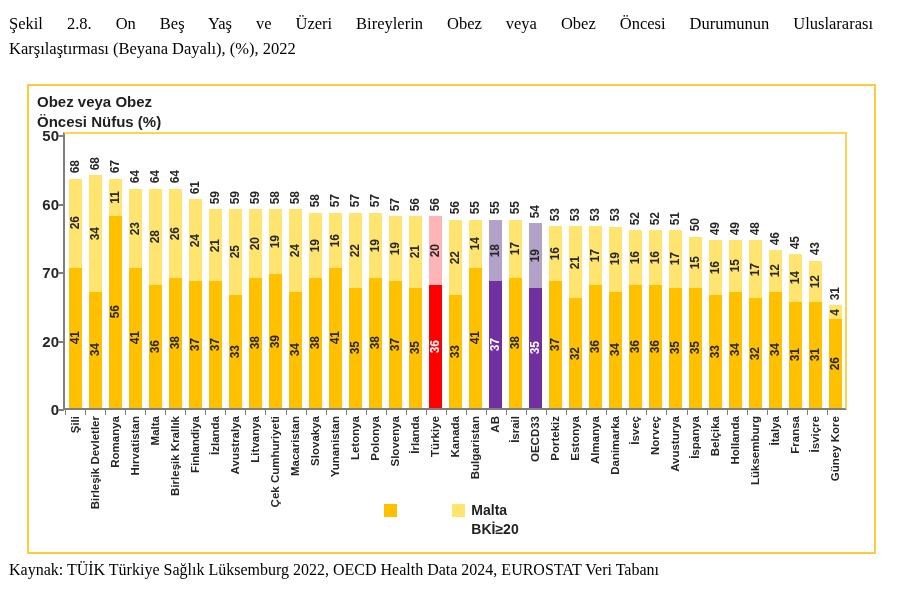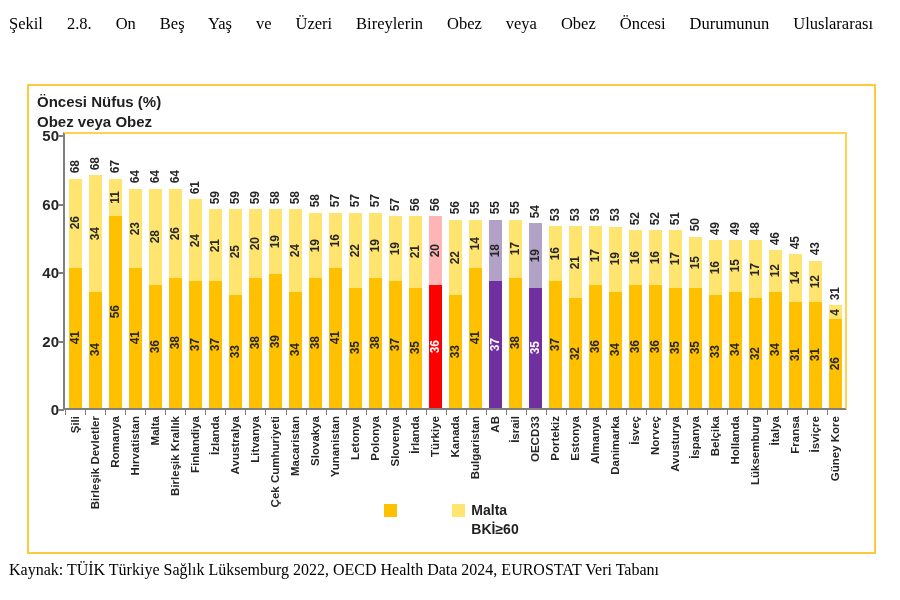--- a/index.html
+++ b/index.html
@@ -44,34 +44,35 @@
   .legend-swatch { width:13px; height:13px; margin-top:3px; }
   .legend-text { font-size:14px; font-weight:bold; color:#1f1f1f; line-height:1.35; }
 
   #source { position:absolute; left:9px; top:561px; width:880px; font-size:16px; }
 </style>
 </head>
 <body>
 
 <div id="caption" class="serif">
   <div class="cap-line1">Şekil 2.8. On Beş Yaş ve Üzeri Bireylerin Obez veya Obez Öncesi Durumunun Uluslararası</div>
+  <div class="cap-line2">Karşılaştırması (Beyana Dayalı), (%), 2022</div>
 </div>
 
 <div id="chart-frame">
   <div id="chart-title">
+    <div>Obez veya Obez</div>
     <div>Öncesi Nüfus (%)</div>
-    <div>Obez veya Obez</div>
   </div>
 
   <div id="y-axis">
       <div class="ylabel" style="top: 315px;">0</div>
       <div class="ytick" style="top: 323px;"></div>
       <div class="ylabel" style="top: 246.5px;">20</div>
       <div class="ytick" style="top: 254.5px;"></div>
-      <div class="ylabel" style="top: 178px;">40</div>
+      <div class="ylabel" style="top: 178px;">70</div>
       <div class="ytick" style="top: 186px;"></div>
       <div class="ylabel" style="top: 109.5px;">60</div>
       <div class="ytick" style="top: 117.5px;"></div>
       <div class="ylabel" style="top: 41px;">50</div>
       <div class="ytick" style="top: 49px;"></div>
     </div>
 
   <div id="plot-area">
       <div class="bar-column" style="left: 0px; width: 20px;">
         <div class="seg" style="left: 3.5px; width: 13px; bottom: 0px; height: 140.425px; background: rgb(255, 192, 0);">
@@ -624,19 +625,19 @@
   <div id="xtick-strip"></div>
 
   <div id="legend">
       <div class="legend-item">
         <div class="legend-swatch" style="background: rgb(255, 192, 0);"></div>
       </div>
       <div class="legend-item">
         <div class="legend-swatch" style="background: rgb(255, 228, 112);"></div>
         <div class="legend-text">
           <div>Malta</div>
-          <div>BKİ≥60</div>
+          <div>BKİ≥20</div>
         </div>
       </div>
     </div>
 </div>
 
 <div id="source" class="serif">Kaynak: TÜİK Türkiye Sağlık Lüksemburg 2022, OECD Health Data 2024, EUROSTAT Veri Tabanı</div>
 
 </body></html>

